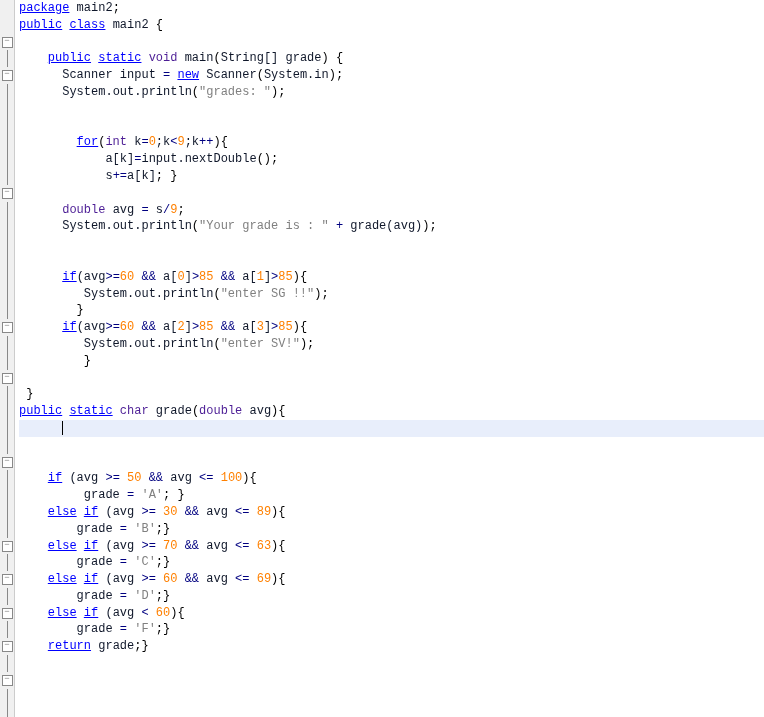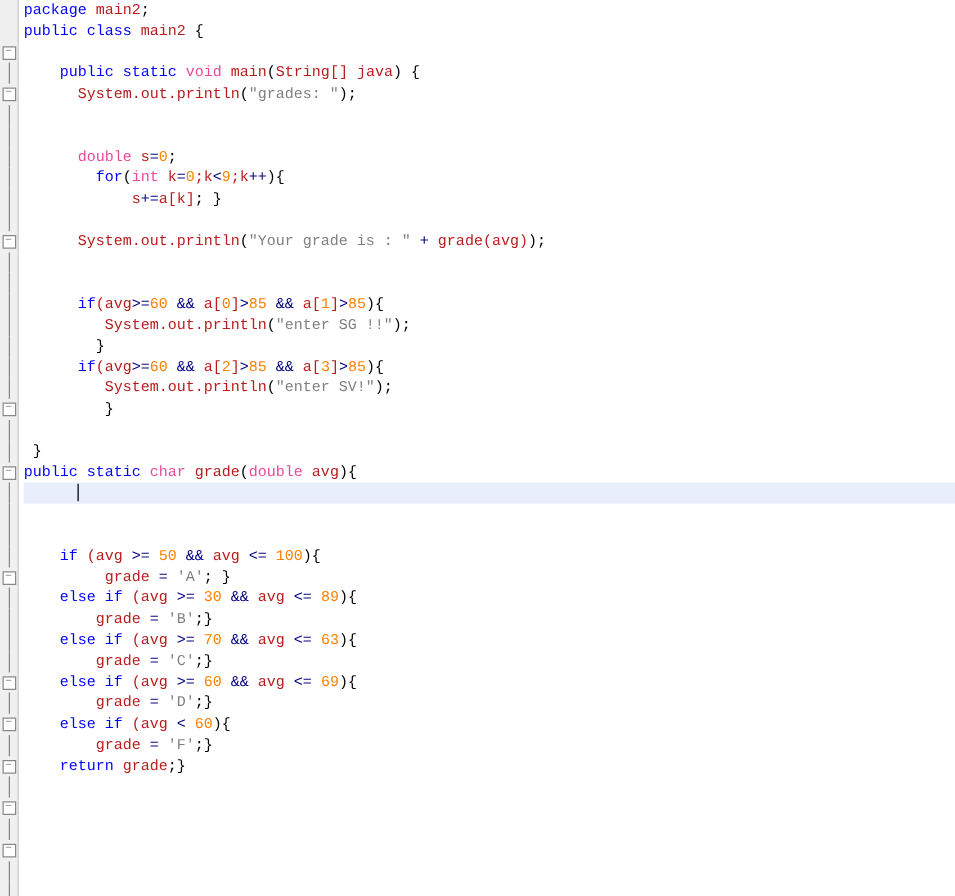--- a/index.html
+++ b/index.html
@@ -52,27 +52,27 @@
     padding-left: 4px;
     overflow-x: hidden;
   }
   .line {
     height: 16.8px;
     white-space: pre;
   }
   .line.highlight {
     background: #e8eefb;
   }
-  .kw { color: #0000ff; }
-  .type { color: #ec4899; }
+  .kw { color: #0000ff; text-decoration: underline; }
+  .type { color: #4c1d95; }
   .str { color: #808080; }
   .num { color: #ff8000; }
   .op { color: #000080; }
   .punct { color: #000; }
-  .ident { color: #b91c1c; }
+  .ident { color: #0f172a; }
   .cursor {
     border-left: 1px solid #000;
     display: inline-block;
     height: 14px;
     vertical-align: middle;
   }
 </style>
 </head>
 <body>
 
@@ -181,28 +181,30 @@
     <div class="gutter-cell">
         <div class="fold-line"></div>
       </div>
 
   </div>
 
   <div class="code">
     <div class="line"><span class="kw">package</span><span class="ident"> main2</span><span class="punct">;</span></div>
     <div class="line"><span class="kw">public</span><span> </span><span class="kw">class</span><span class="ident"> main2 </span><span class="punct">{</span></div>
     <div class="line"></div>
-    <div class="line"><span>    </span><span class="kw">public</span><span> </span><span class="kw">static</span><span> </span><span class="type">void</span><span class="ident"> main</span><span class="punct">(</span><span class="ident">String</span><span class="ident">[] java</span><span class="punct">) {</span></div>
+    <div class="line"><span>    </span><span class="kw">public</span><span> </span><span class="kw">static</span><span> </span><span class="type">void</span><span class="ident"> main</span><span class="punct">(</span><span class="ident">String</span><span class="ident">[] grade</span><span class="punct">) {</span></div>
+    <div class="line"><span>      </span><span class="ident">Scanner input </span><span class="op">=</span><span> </span><span class="kw">new</span><span class="ident"> Scanner</span><span class="punct">(</span><span class="ident">System</span><span class="ident">.in</span><span class="punct">);</span></div>
     <div class="line"><span>      </span><span class="ident">System</span><span class="ident">.out.println</span><span class="punct">(</span><span class="str">"grades: "</span><span class="punct">);</span></div>
     <div class="line"></div>
     <div class="line"></div>
-    <div class="line"><span>      </span><span class="type">double</span><span class="ident"> s</span><span class="op">=</span><span class="num">0</span><span class="punct">;</span></div>
     <div class="line"><span>        </span><span class="kw">for</span><span class="punct">(</span><span class="type">int</span><span class="ident"> k</span><span class="op">=</span><span class="num">0</span><span class="ident">;k</span><span class="op">&lt;</span><span class="num">9</span><span class="ident">;k</span><span class="op">++</span><span class="punct">){</span></div>
+    <div class="line"><span>            </span><span class="ident">a[k]</span><span class="op">=</span><span class="ident">input.nextDouble</span><span class="punct">();</span></div>
     <div class="line"><span>            </span><span class="ident">s</span><span class="op">+=</span><span class="ident">a[k]</span><span class="punct">; }</span></div>
     <div class="line"></div>
+    <div class="line"><span>      </span><span class="type">double</span><span class="ident"> avg </span><span class="op">=</span><span class="ident"> s</span><span class="op">/</span><span class="num">9</span><span class="punct">;</span></div>
     <div class="line"><span>      </span><span class="ident">System</span><span class="ident">.out.println</span><span class="punct">(</span><span class="str">"Your grade is : "</span><span class="op"> + </span><span class="ident">grade(avg)</span><span class="punct">);</span></div>
     <div class="line"></div>
     <div class="line"></div>
     <div class="line"><span>      </span><span class="kw">if</span><span class="ident">(avg</span><span class="op">&gt;=</span><span class="num">60</span><span class="op"> &amp;&amp; </span><span class="ident">a[</span><span class="num">0</span><span class="ident">]</span><span class="op">&gt;</span><span class="num">85</span><span class="op"> &amp;&amp; </span><span class="ident">a[</span><span class="num">1</span><span class="ident">]</span><span class="op">&gt;</span><span class="num">85</span><span class="punct">){</span></div>
     <div class="line"><span>         </span><span class="ident">System</span><span class="ident">.out.println</span><span class="punct">(</span><span class="str">"enter SG !!"</span><span class="punct">);</span></div>
     <div class="line"><span>        </span><span class="punct">}</span></div>
     <div class="line"><span>      </span><span class="kw">if</span><span class="ident">(avg</span><span class="op">&gt;=</span><span class="num">60</span><span class="op"> &amp;&amp; </span><span class="ident">a[</span><span class="num">2</span><span class="ident">]</span><span class="op">&gt;</span><span class="num">85</span><span class="op"> &amp;&amp; </span><span class="ident">a[</span><span class="num">3</span><span class="ident">]</span><span class="op">&gt;</span><span class="num">85</span><span class="punct">){</span></div>
     <div class="line"><span>         </span><span class="ident">System</span><span class="ident">.out.println</span><span class="punct">(</span><span class="str">"enter SV!"</span><span class="punct">);</span></div>
     <div class="line"><span>         </span><span class="punct">}</span></div>
     <div class="line"></div>

